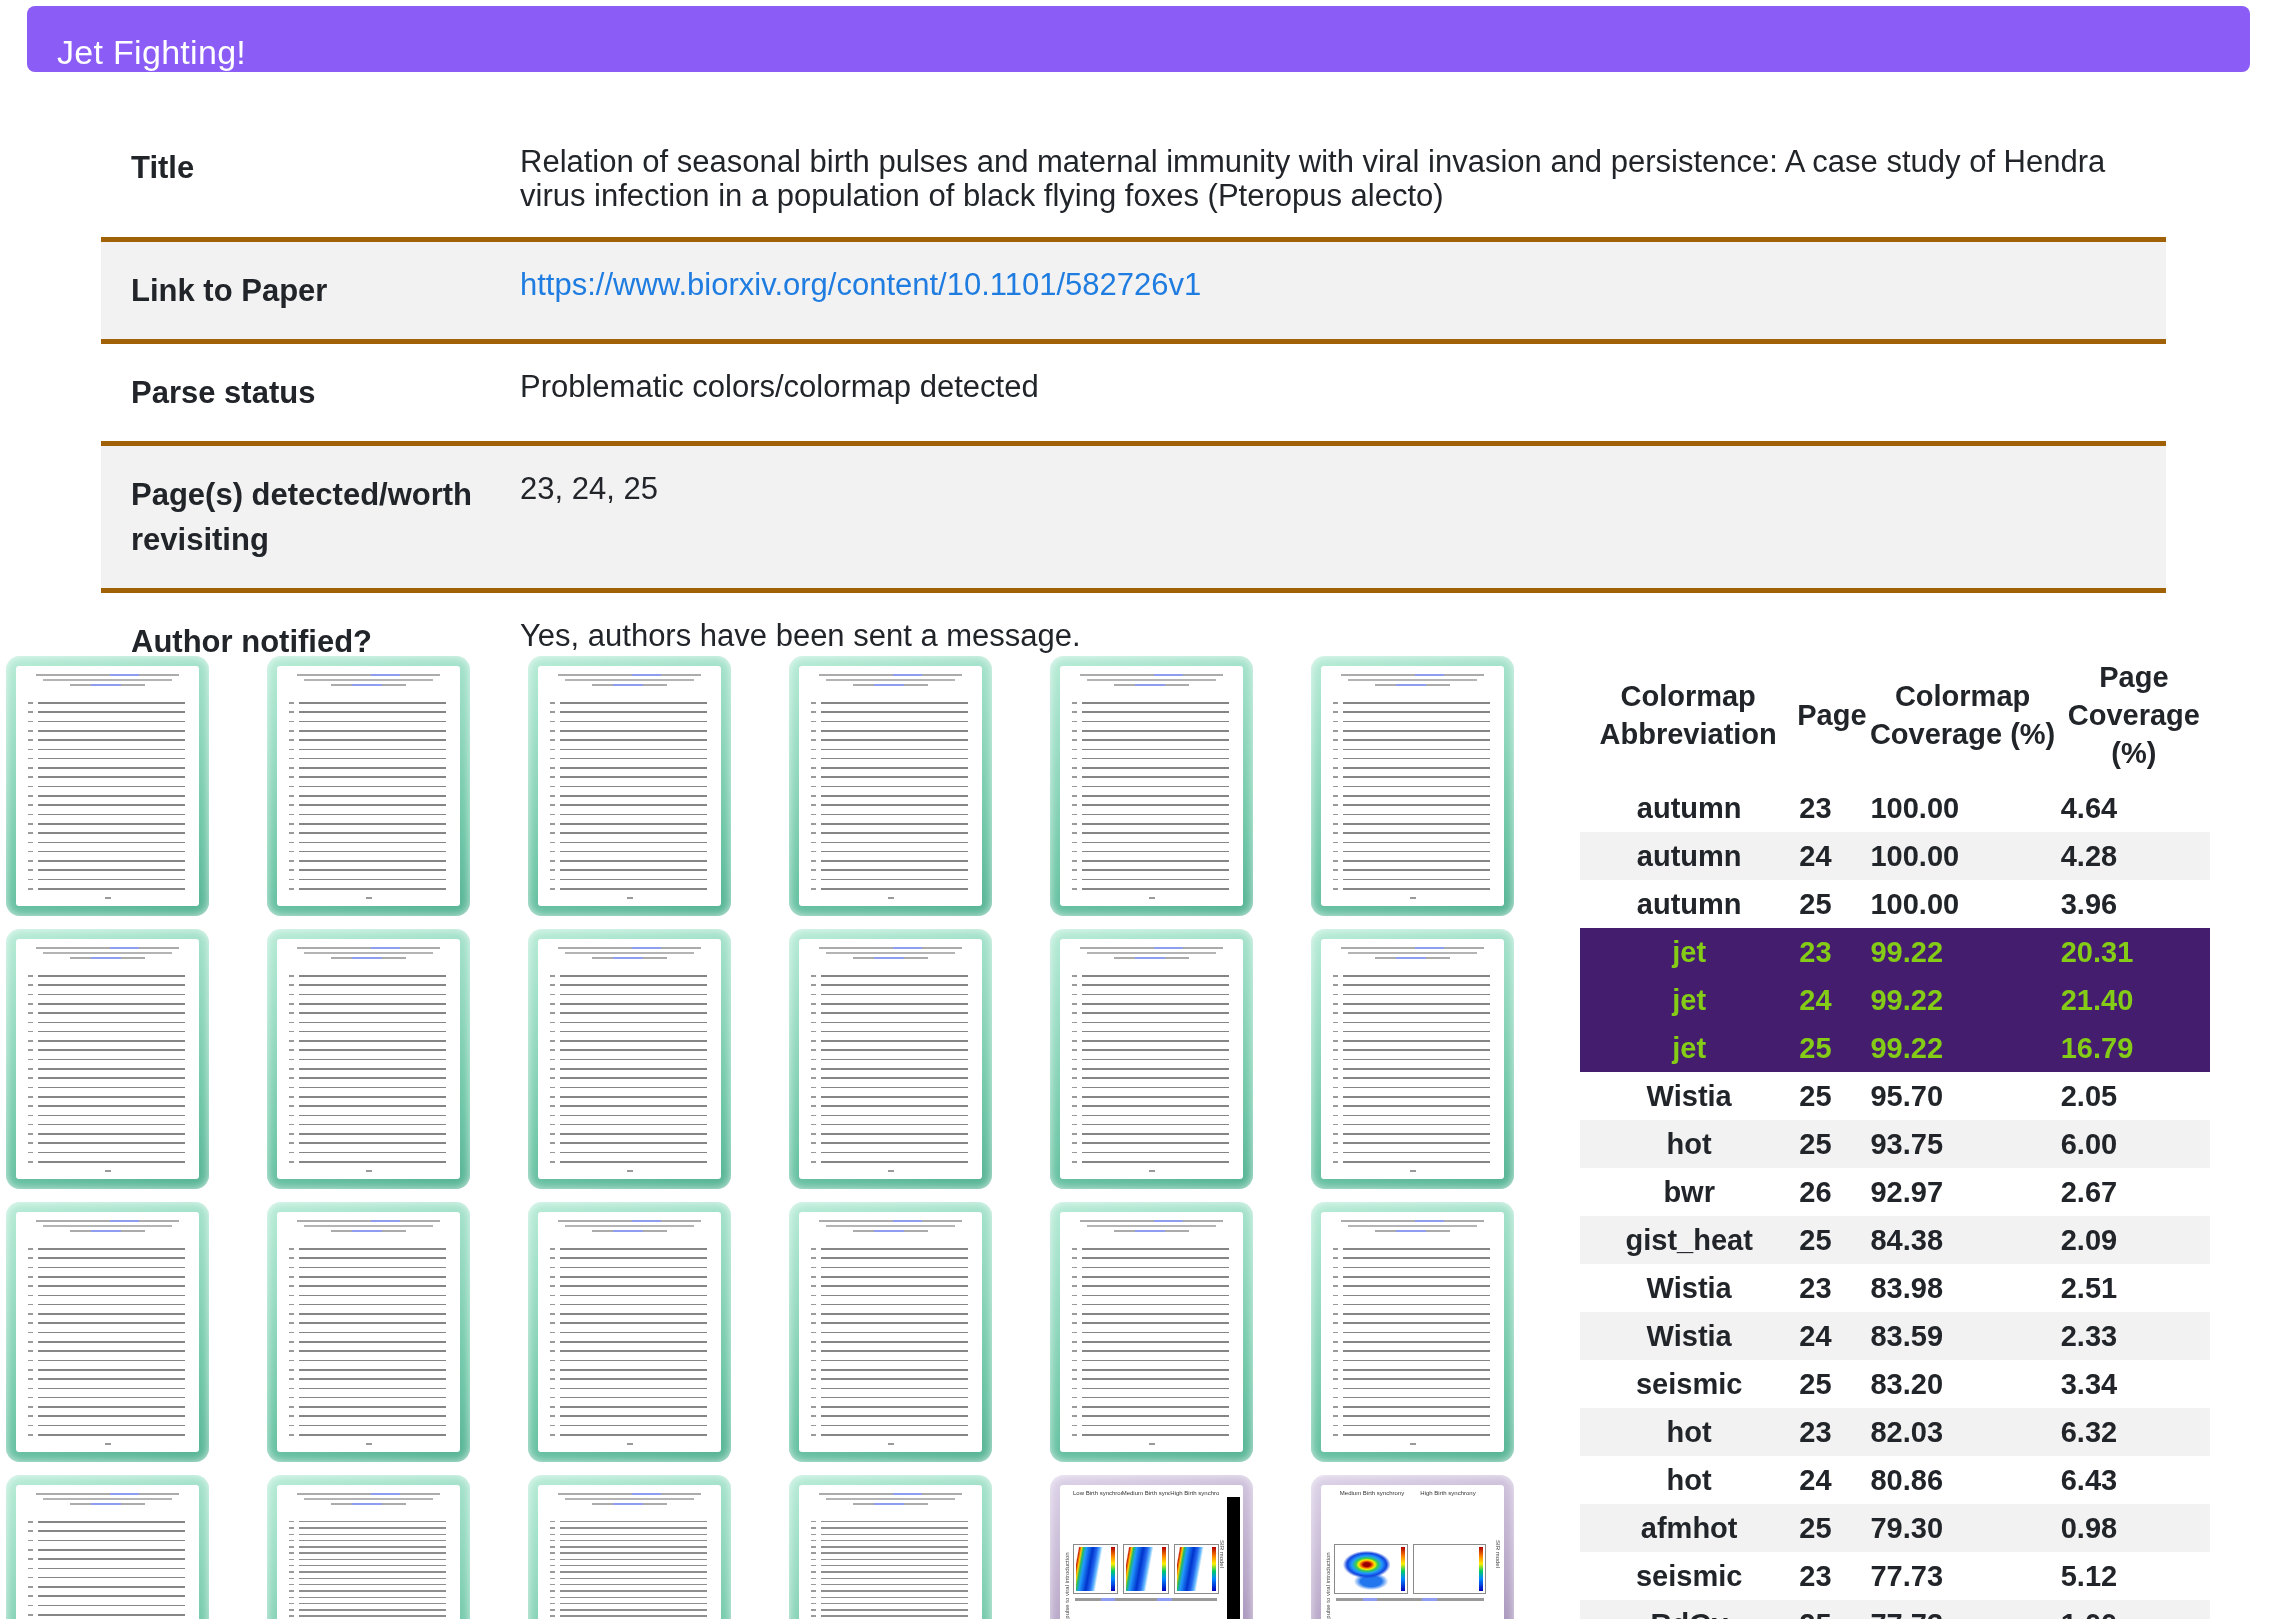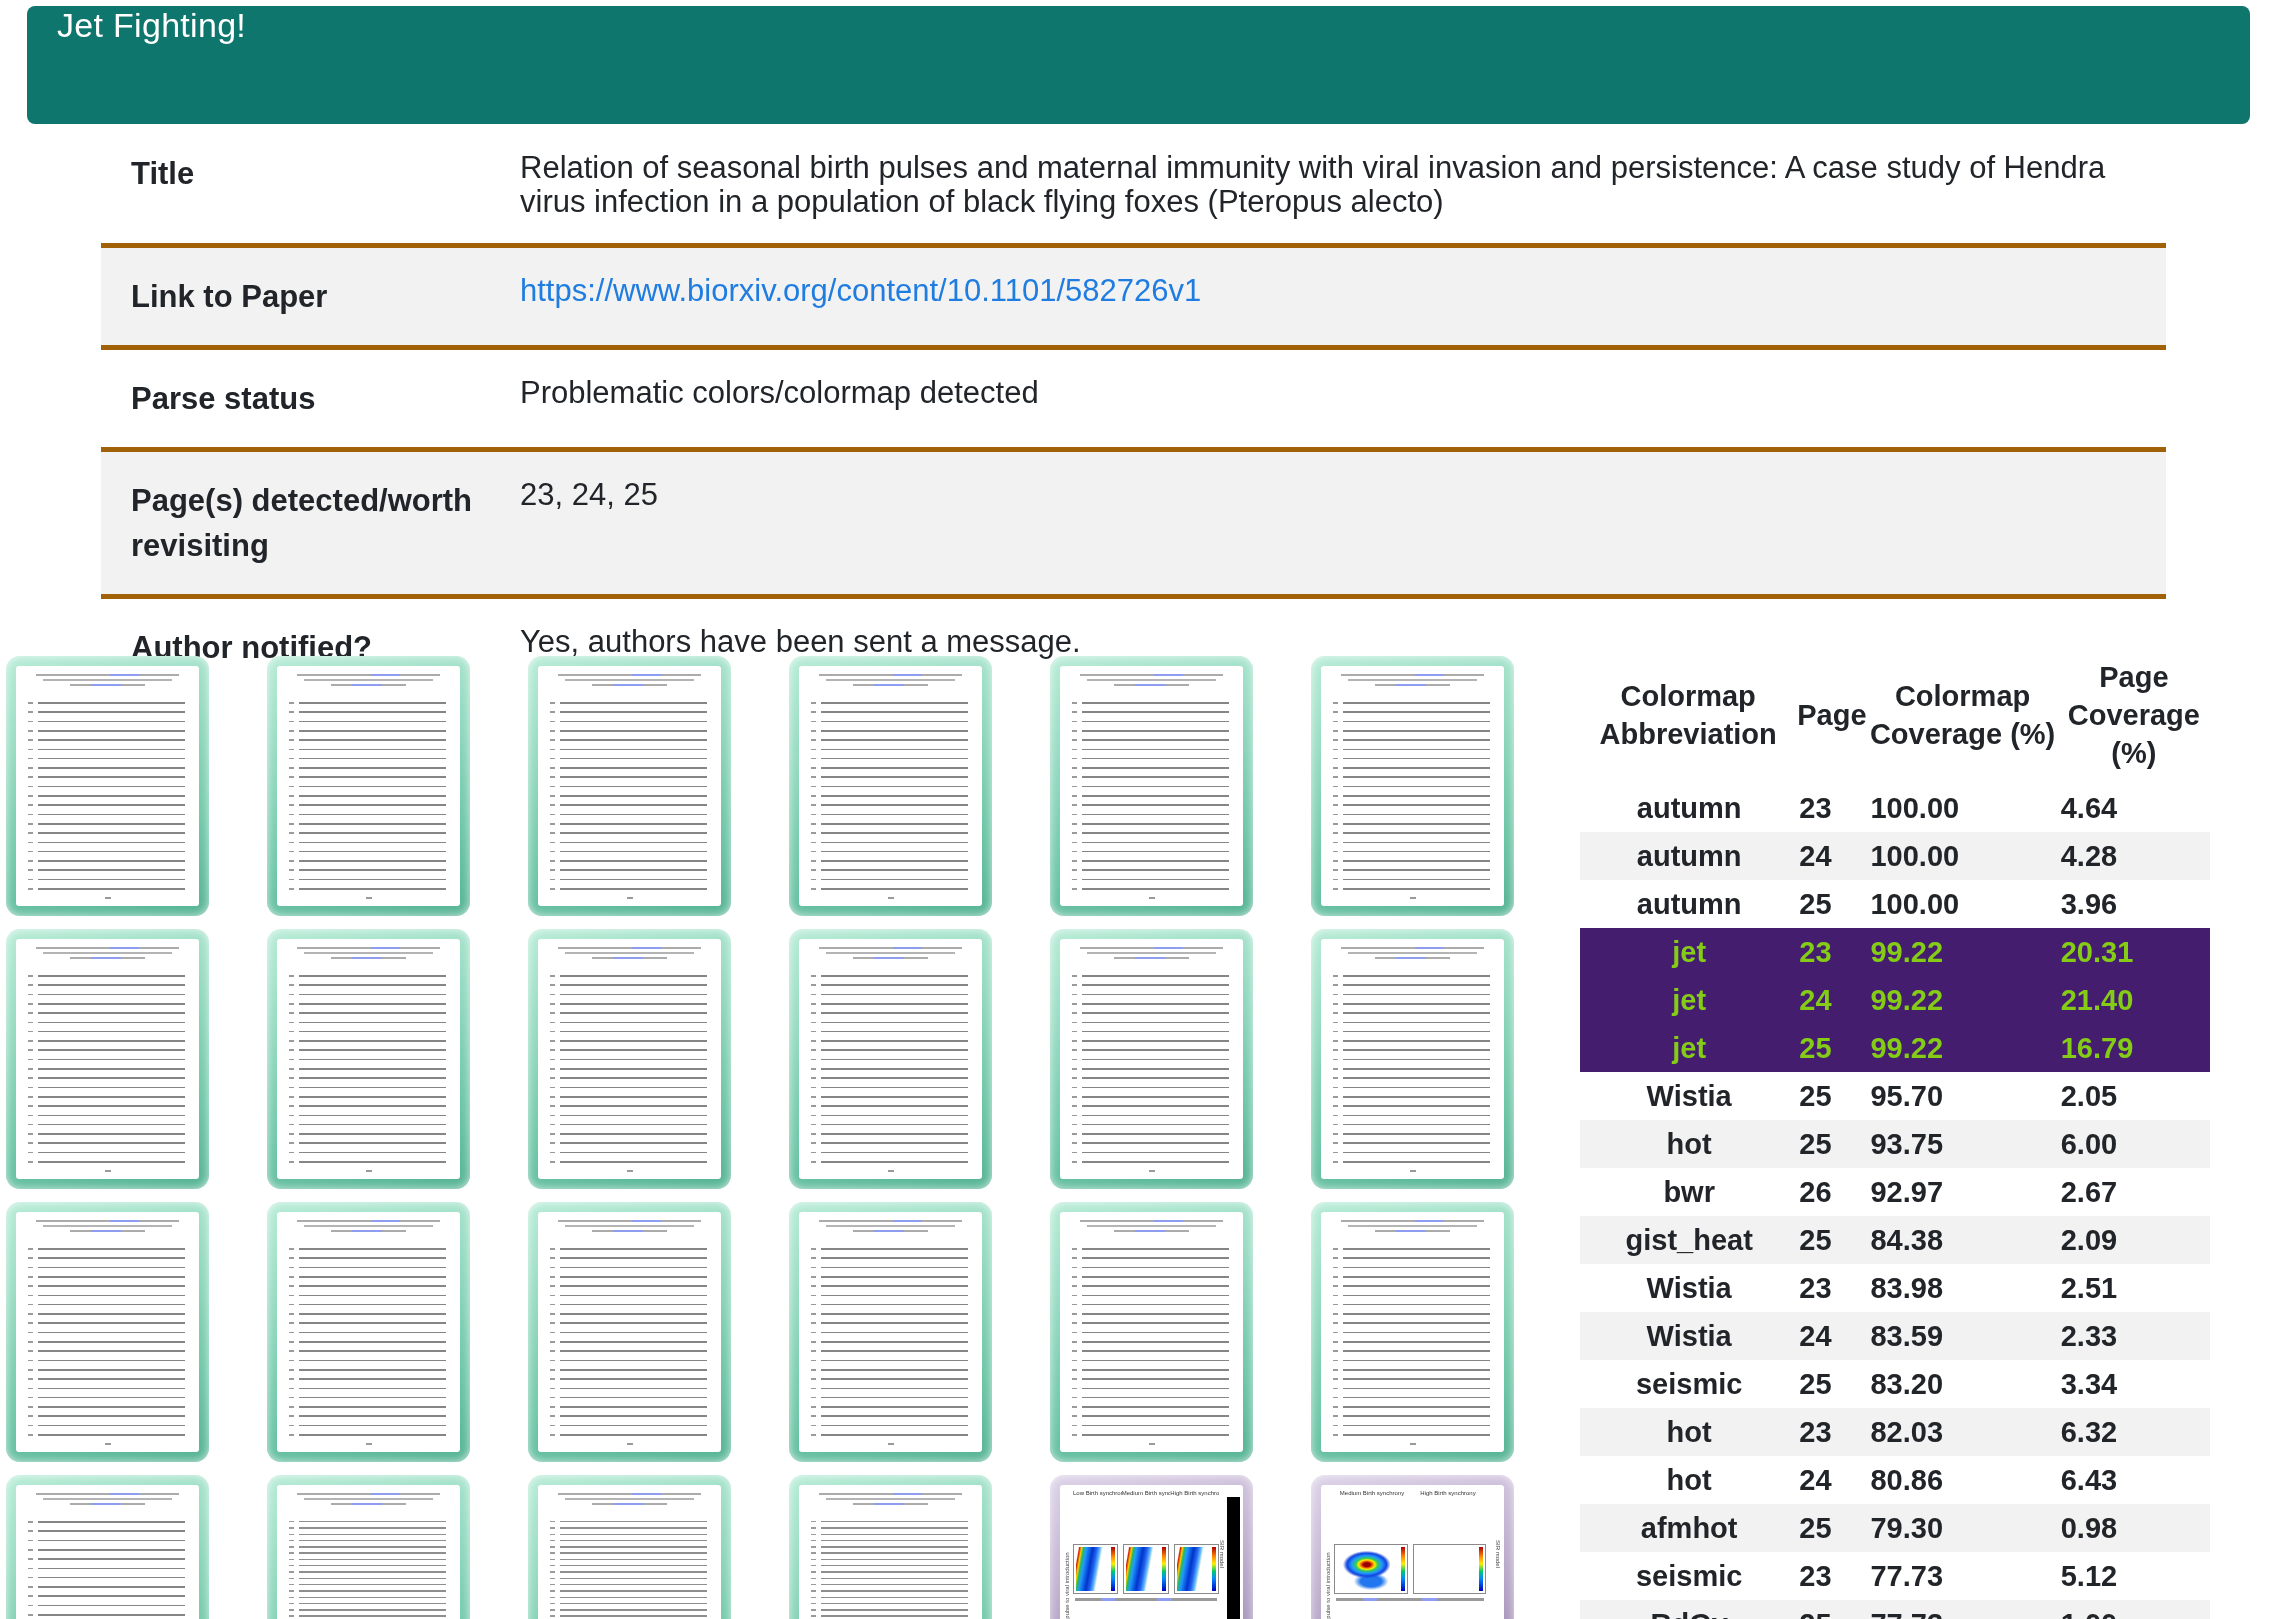--- a/index.html
+++ b/index.html
@@ -3,27 +3,27 @@
 <meta charset="utf-8">
 <style>
   html,body{margin:0;padding:0;}
   body{
     width:2277px;height:1620px;position:relative;overflow:hidden;
     background:#ffffff;color:#212529;
     font-family:"Liberation Sans", sans-serif;
   }
   
   .navbar{
-    position:absolute;left:27px;right:27px;top:6px;height:118px;
-    background:#0f766e;border-radius:8px;display:flex;align-items:flex-start;
+    position:absolute;left:27px;right:27px;top:6px;height:66px;
+    background:#8b5cf6;border-radius:8px;display:flex;align-items:flex-end;
   }
   .navbar .brand{color:#ffffff;font-size:34px;margin-left:30px;font-weight:400;letter-spacing:0.3px;}
 
   
-  .info{position:absolute;left:101px;top:131px;width:2065px;font-size:31px;}
+  .info{position:absolute;left:101px;top:125px;width:2065px;font-size:31px;}
   .info-row{display:flex;align-items:flex-start;border-top:5px solid #a16207;}
   .info-row:first-child{border-top:none;}
   .info-row.alt{background:#f2f2f2;}
   .info-label{width:419px;flex:0 0 419px;padding:26px 0 26px 30px;font-weight:700;line-height:45px;box-sizing:border-box;}
   .info-value{flex:1;padding:26px 40px 26px 0;line-height:34px;}
   .info-row.title-row .info-label,.info-row.title-row .info-value{padding-top:20px;padding-bottom:24px;}
   a.paper-link{color:#1f7ce0;text-decoration:none;}
 
   
   .grid{

